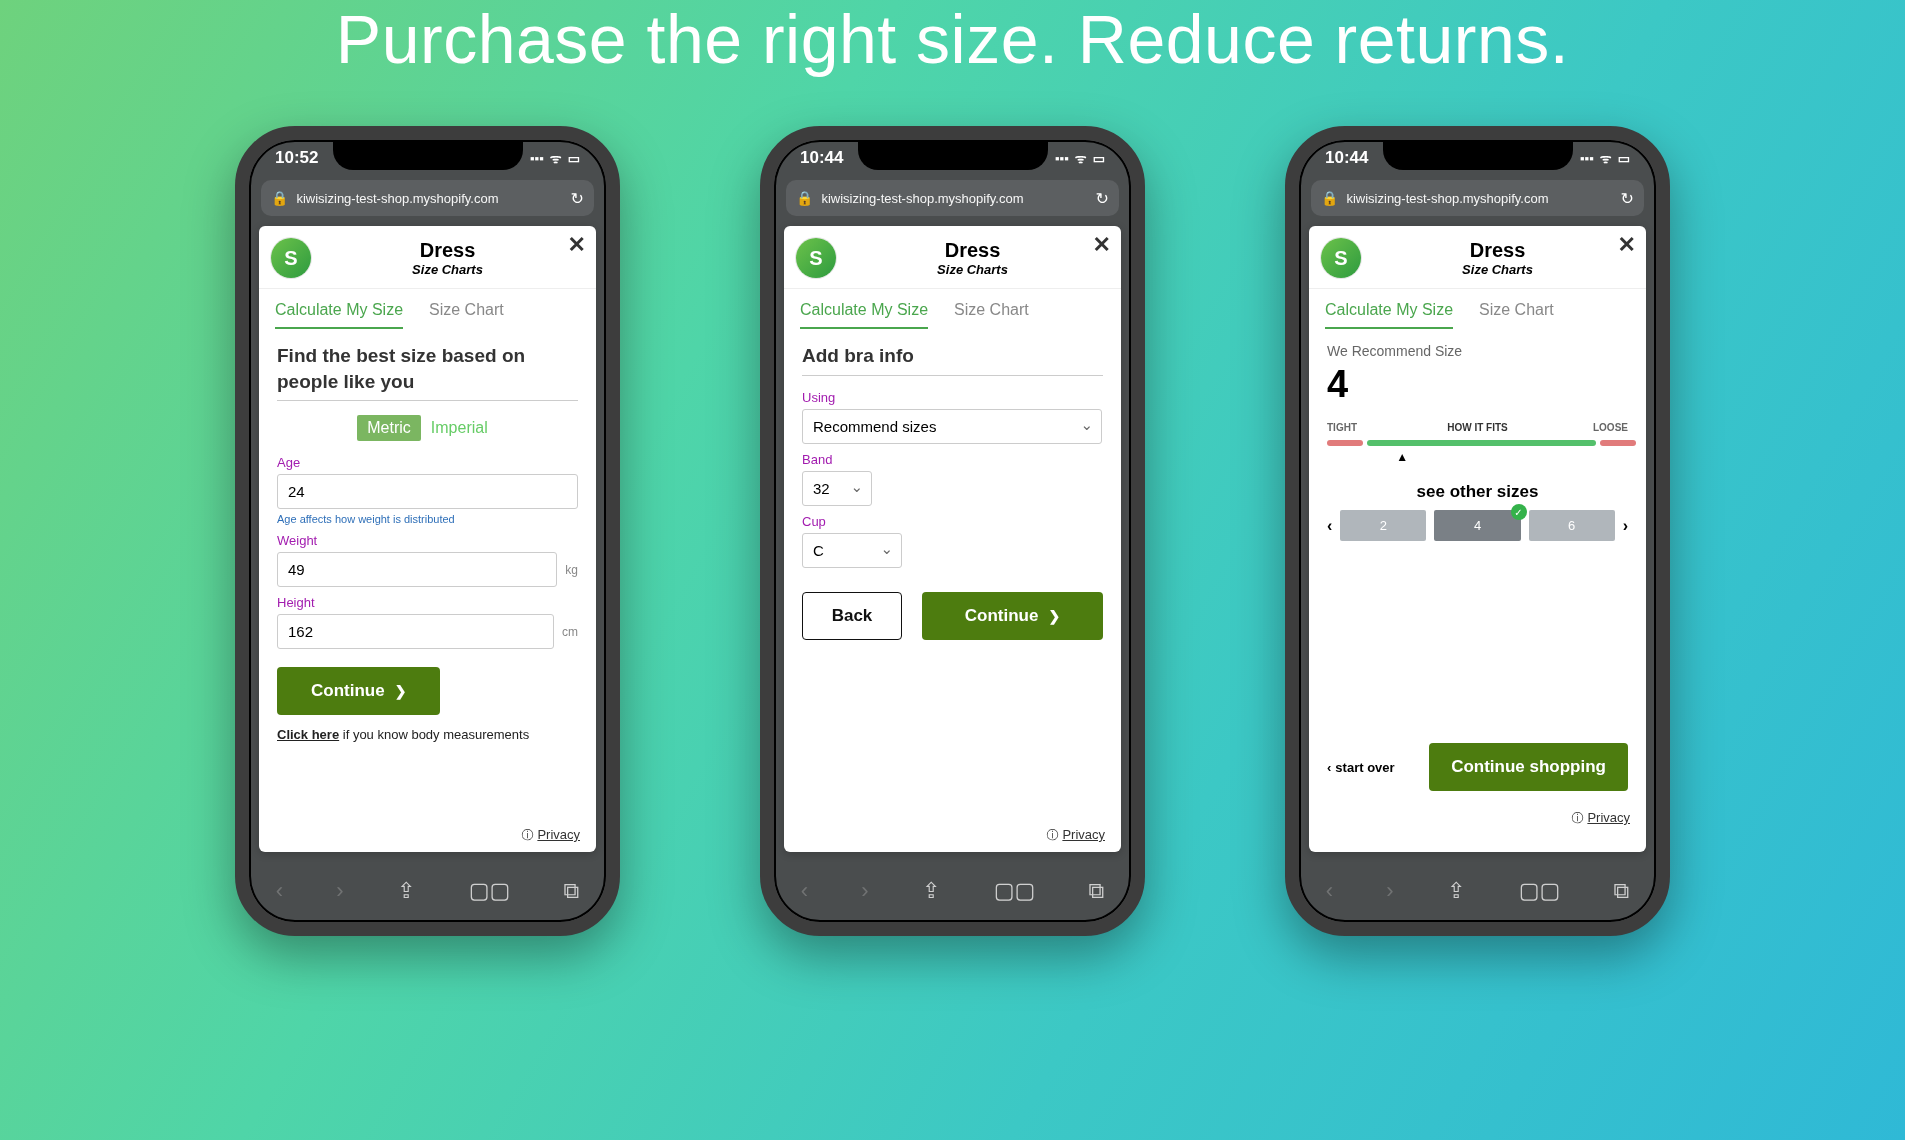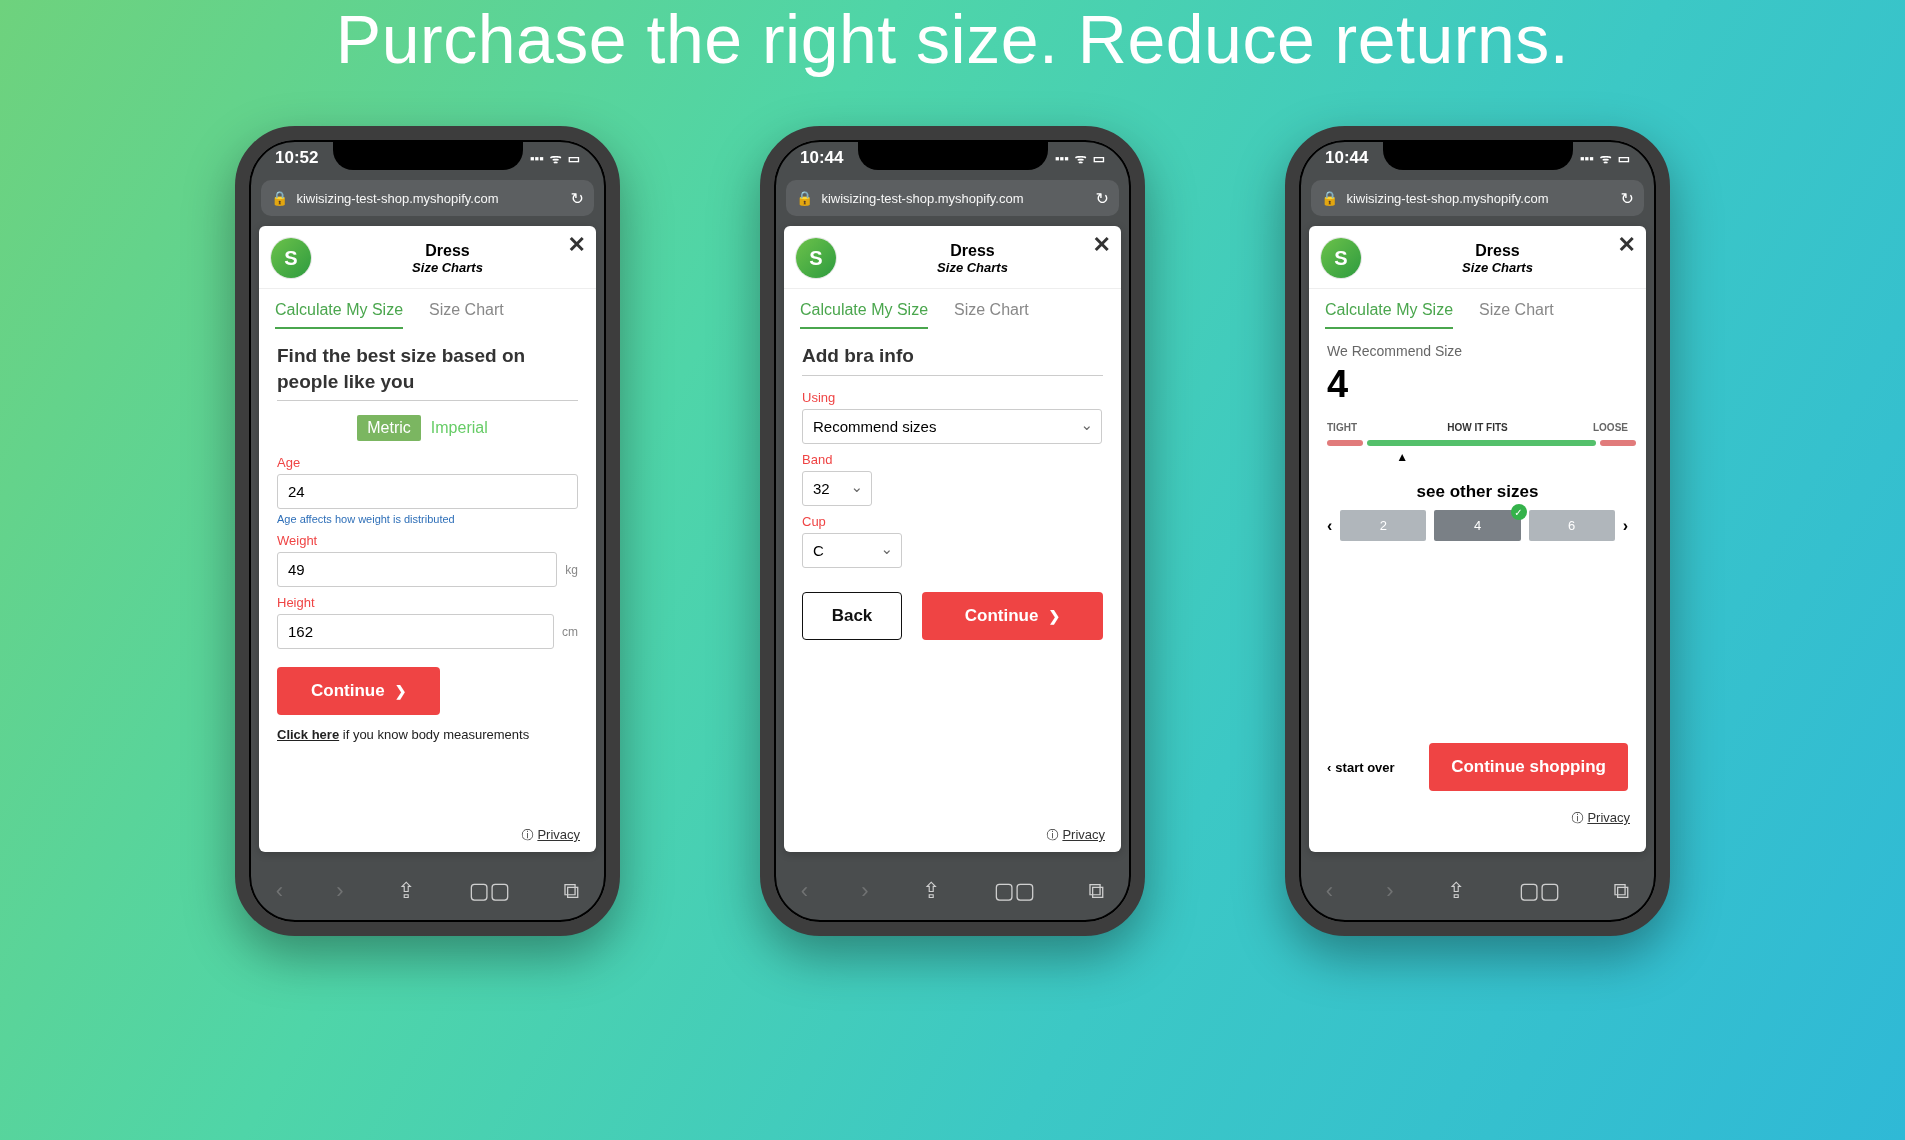--- a/index.html
+++ b/index.html
@@ -58,50 +58,50 @@
   
   
   .modal-head { display:flex; align-items:center; padding:12px 12px 4px; position:relative;}
   .logo {
     width:40px; height:40px; border-radius:50%;
     background:linear-gradient(135deg,#6cc24a,#2e9b3f);
     display:flex; align-items:center; justify-content:center; color:#fff; font-weight:700; font-size:20px;
     box-shadow:0 0 0 1px #e5e5e5;
   }
   .titleblock { flex:1; text-align:center; }
-  .titleblock .t { font-weight:700; font-size:16px; }
+  .titleblock .t { font-weight:700; font-size:20px; }
   .titleblock .st { font-weight:700; font-style:italic; font-size:13px; }
   .close-x { position:absolute; right:10px; top:6px; font-size:22px; font-weight:700; color:#333; cursor:pointer;}
   
   .tabs { display:flex; gap:26px; padding:12px 16px 0; border-top:1px solid #eee; margin-top:6px;}
   .tab { color:#888; font-size:16px; padding-bottom:8px; cursor:pointer;}
   .tab.active { color:#4aa64d; border-bottom:2px solid #4aa64d; }
   
   .body { padding:14px 18px; }
   .body h3 { color:#333; font-size:19px; font-weight:700; line-height:1.35; padding-bottom:6px; border-bottom:1px solid #ccc; margin-bottom:14px; }
   
   .unit-toggle{display:flex;justify-content:center;gap:0;margin:4px 0 14px;}
   .unit-toggle .u{font-size:16px;padding:4px 10px;color:#6c6;}
   .unit-toggle .u.active{background:#7bb661;color:#fff;border-radius:2px;}
   
-  .fld label{font-size:13px;color:#ef4444;display:block;margin:8px 0 4px;}
+  .fld label{font-size:13px;color:#a21caf;display:block;margin:8px 0 4px;}
   .fld .row{display:flex;align-items:center;gap:8px;}
   .fld input, .fld .sel {
     border:1px solid #ccc;border-radius:3px;padding:8px 10px;font-size:15px;width:100%;
     background:#fff;
   }
   .fld .unitlabel{font-size:12px;color:#888;text-align:center;}
   .hint{font-size:11px;color:#2e6fb8;margin-top:4px;}
   
   .sel-sm{border:1px solid #ccc;border-radius:3px;padding:8px 28px 8px 10px;font-size:15px;background:#fff;position:relative;display:inline-block;}
   .sel-sm::after{content:"⌄";position:absolute;right:8px;top:6px;color:#666;}
   .sel-wide{width:300px;}
   
   .btn-primary{
-    background:#ef4444;color:#fff;border:none;padding:14px 34px;font-size:17px;font-weight:700;
+    background:#4d7c0f;color:#fff;border:none;padding:14px 34px;font-size:17px;font-weight:700;
     border-radius:4px;cursor:pointer;display:inline-flex;align-items:center;gap:10px;margin-top:18px;
   }
   .btn-secondary{
     background:#fff;color:#111;border:1px solid #111;padding:12px 28px;font-size:17px;font-weight:700;
     border-radius:4px;cursor:pointer;
   }
   .chev{font-size:14px;}
   .note{font-size:13px;margin-top:12px;color:#222;}
   .note .u{font-weight:700;text-decoration:underline;}
   .privacy{position:absolute;right:16px;bottom:8px;font-size:13px;color:#333;}

